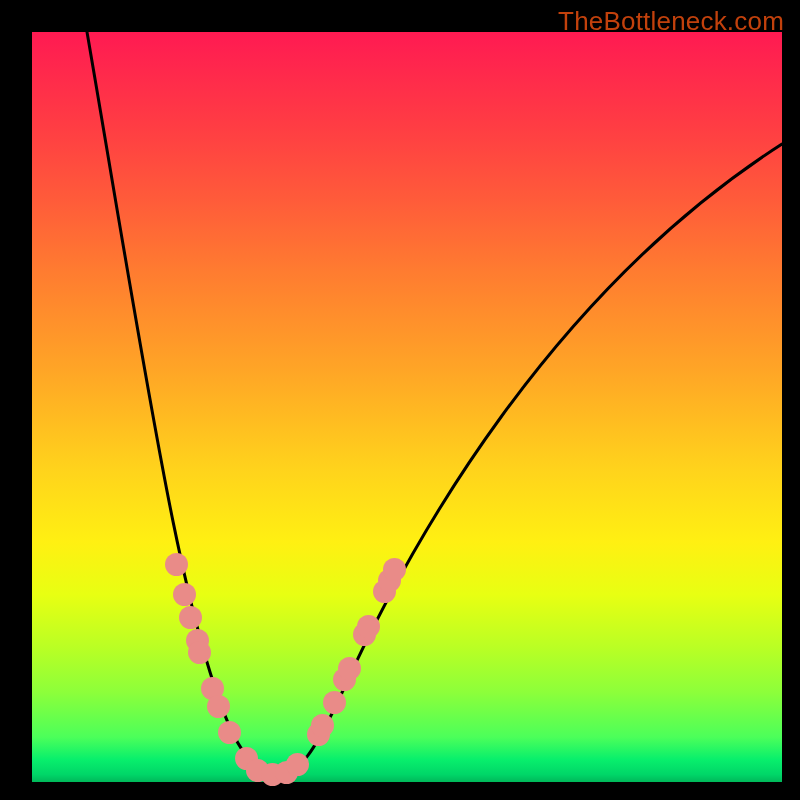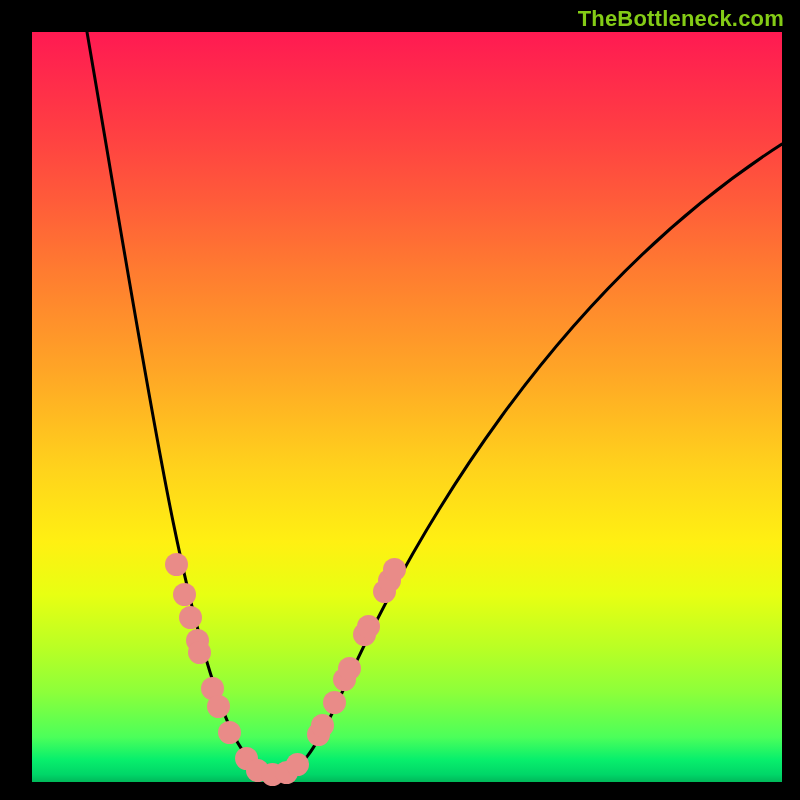--- a/index.html
+++ b/index.html
@@ -38,24 +38,24 @@
       #4cff5a 94%,
       #08ef6c 97%,
       #00d668 99%,
       #00b85a 100%
     );
   }
   .watermark {
     position: absolute;
     top: 6px;
     right: 16px;
-    color: #84cc16;
-    font-size: 22px;
+    color: #c2410c;
+    font-size: 26px;
     letter-spacing: 0.2px;
-    font-weight: 700;
+    font-weight: 400;
     user-select: none;
   }
   svg.curve {
     position: absolute;
     left: 0;
     top: 0;
     width: 750px;
     height: 750px;
     overflow: visible;
   }

